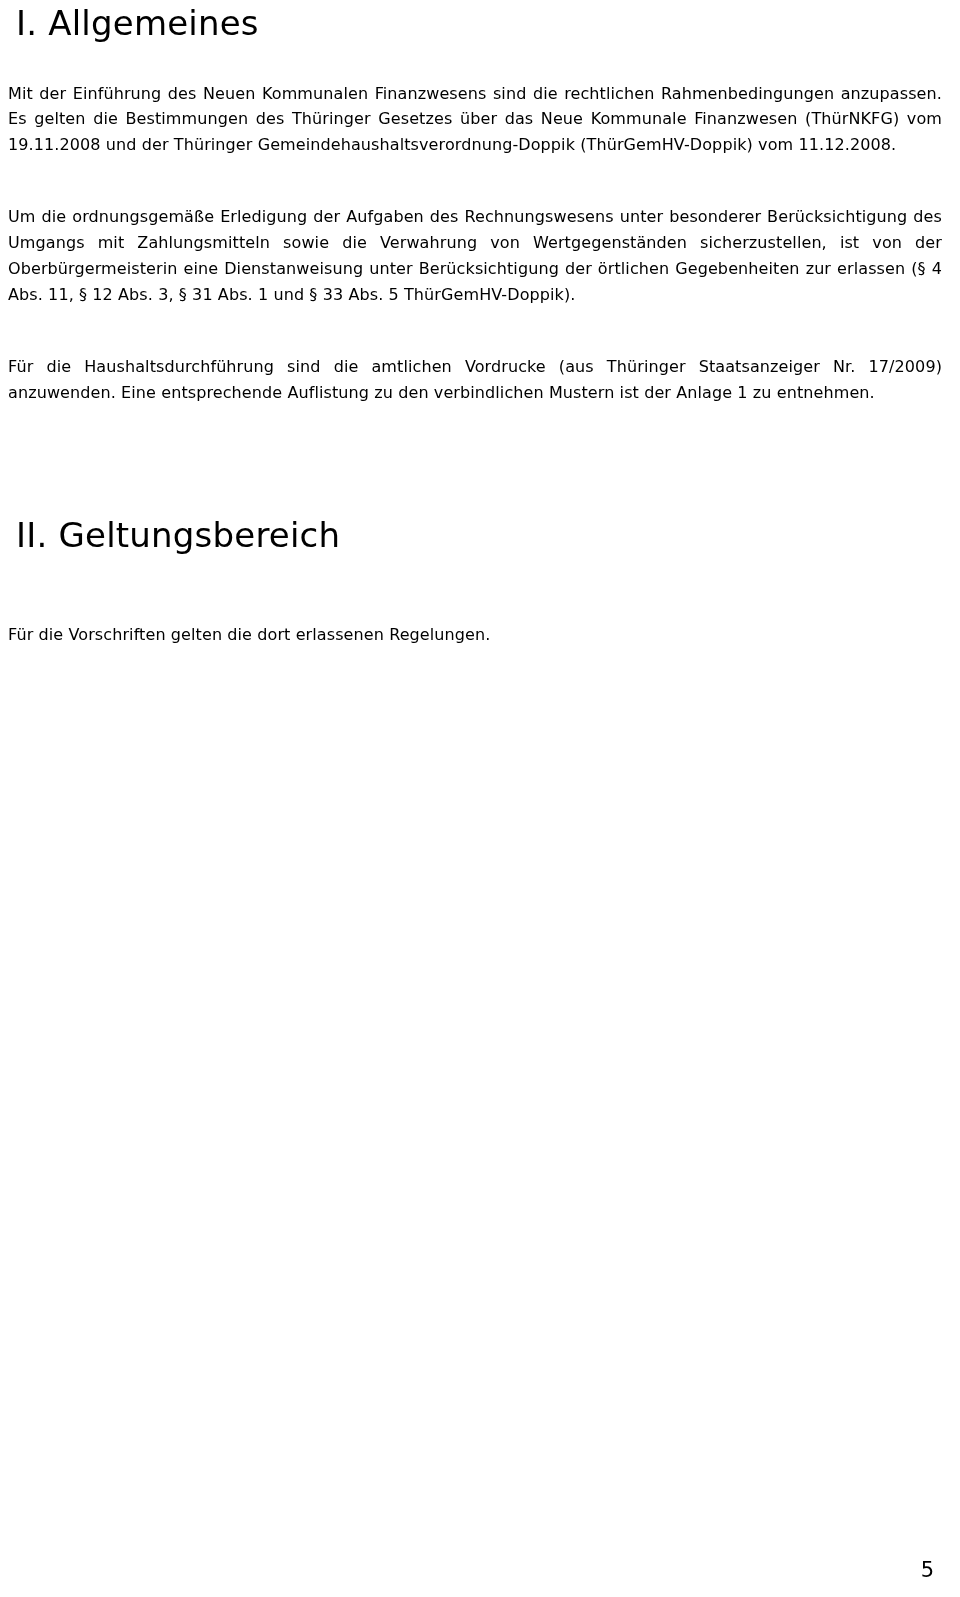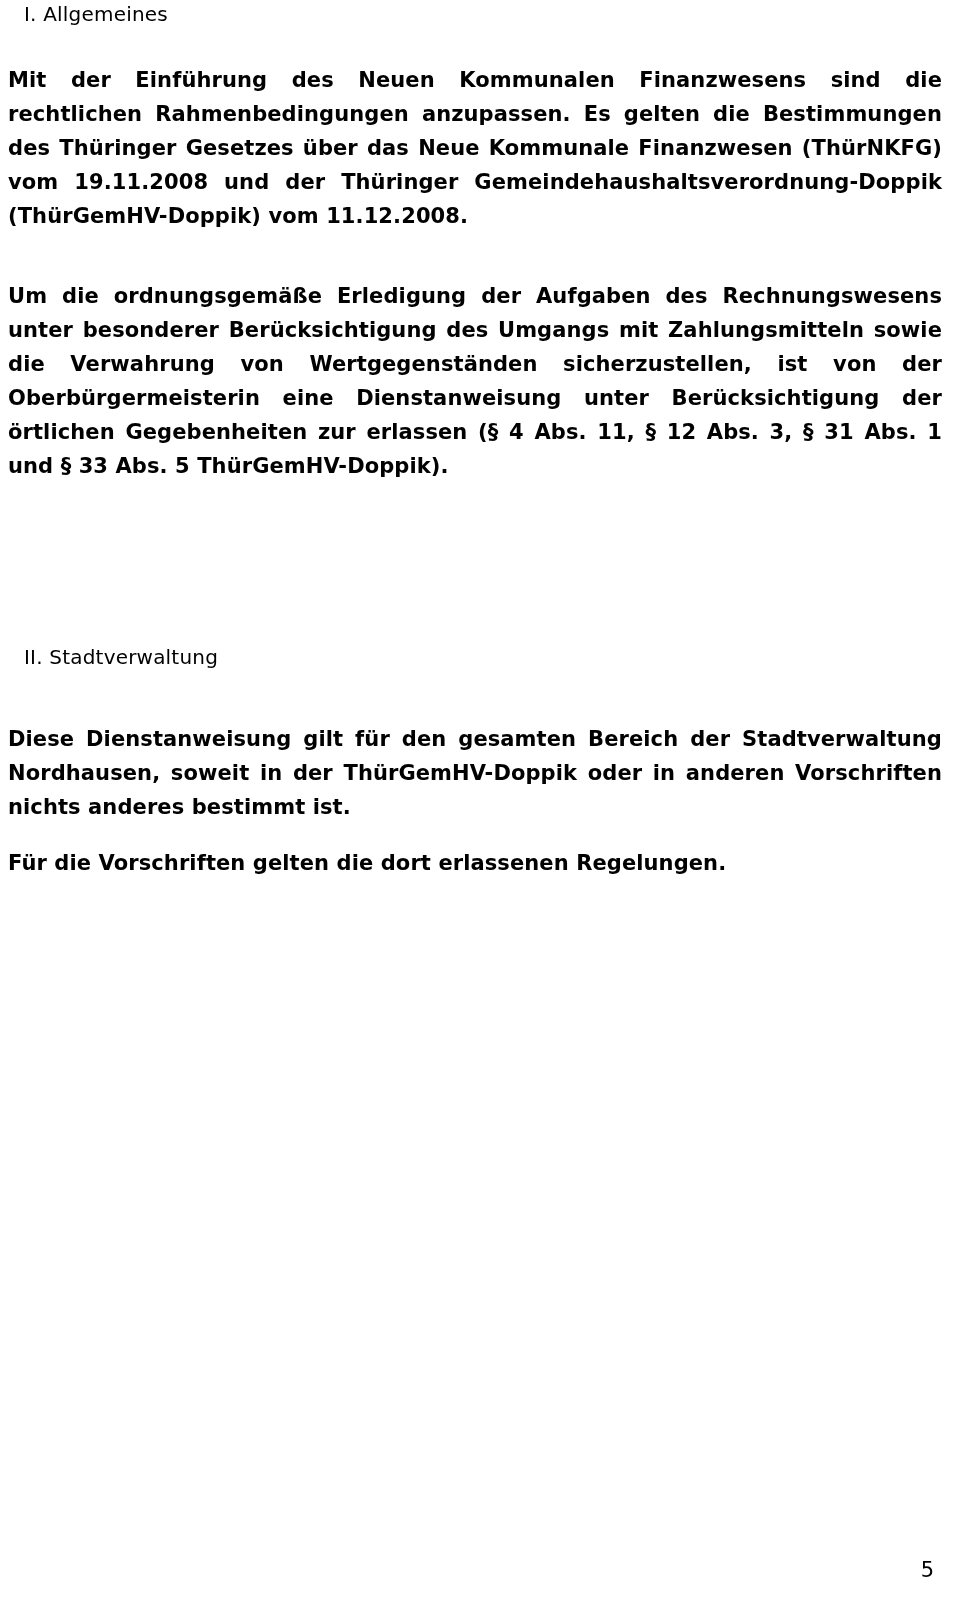--- a/index.html
+++ b/index.html
@@ -16,39 +16,38 @@
     overflow: hidden;
   }
   .page {
     box-sizing: border-box;
     width: 960px;
     height: 1597px;
     padding: 0 18px 0 8px;
     position: relative;
   }
   .heading {
-    font-size: 20px;
+    font-size: 34px;
     font-weight: 400;
     line-height: 1.25;
-    margin: 16px;
+    margin: 8px;
     padding: 0;
     letter-spacing: 0.2px;
   }
   .heading-1 {
     margin-top: 2px;
     margin-bottom: 0;
   }
   .para {
-    font-size: 21px;
+    font-size: 16px;
     line-height: 1.62;
     margin: 0;
     text-align: justify;
     text-justify: inter-word;
     letter-spacing: 0.1px;
-    font-weight: bold;
   }
   .gap-sm { height: 22px; }
   .gap-md { height: 36px; }
   .gap-lg { height: 46px; }
   .gap-xl { height: 54px; }
   .page-number {
     position: absolute;
     right: 26px;
     bottom: 18px;
     font-size: 21px;
@@ -65,31 +64,31 @@
   <div class="gap-md"></div>
 
   <p class="para">Mit der Einführung des Neuen Kommunalen Finanzwesens sind die rechtlichen Rahmenbedingungen anzupassen. Es gelten die Bestimmungen des Thüringer Gesetzes über das Neue Kommunale Finanzwesen (ThürNKFG) vom 19.11.2008 und der Thüringer Gemeindehaushaltsverordnung-Doppik (ThürGemHV-Doppik) vom 11.12.2008.</p>
 
   <div class="gap-lg"></div>
 
   <p class="para">Um die ordnungsgemäße Erledigung der Aufgaben des Rechnungswesens unter besonderer Berücksichtigung des Umgangs mit Zahlungsmitteln sowie die Verwahrung von Wertgegenständen sicherzustellen, ist von der Oberbürgermeisterin eine Dienstanweisung unter Berücksichtigung der örtlichen Gegebenheiten zur erlassen (§ 4 Abs. 11, § 12 Abs. 3, § 31 Abs. 1 und § 33 Abs. 5 ThürGemHV-Doppik).</p>
 
   <div class="gap-lg"></div>
 
+  <p class="para">Für die Haushaltsdurchführung sind die amtlichen Vordrucke (aus Thüringer Staatsanzeiger Nr. 17/2009) anzuwenden. Eine entsprechende Auflistung zu den verbindlichen Mustern ist der Anlage 1 zu entnehmen.</p>
 
   <div class="gap-lg"></div>
 
 
   <div class="gap-xl"></div>
 
-  <h1 class="heading">II. Stadtverwaltung</h1>
+  <h1 class="heading">II. Geltungsbereich</h1>
 
   <div class="gap-md"></div>
 
-  <p class="para">Diese Dienstanweisung gilt für den gesamten Bereich der Stadtverwaltung Nordhausen, soweit in der ThürGemHV-Doppik oder in anderen Vorschriften nichts anderes bestimmt ist.</p>
 
   <div class="gap-sm"></div>
 
   <p class="para">Für die Vorschriften gelten die dort erlassenen Regelungen.</p>
 
   <div class="page-number">5</div>
 
 </div>
 
 </body></html>

